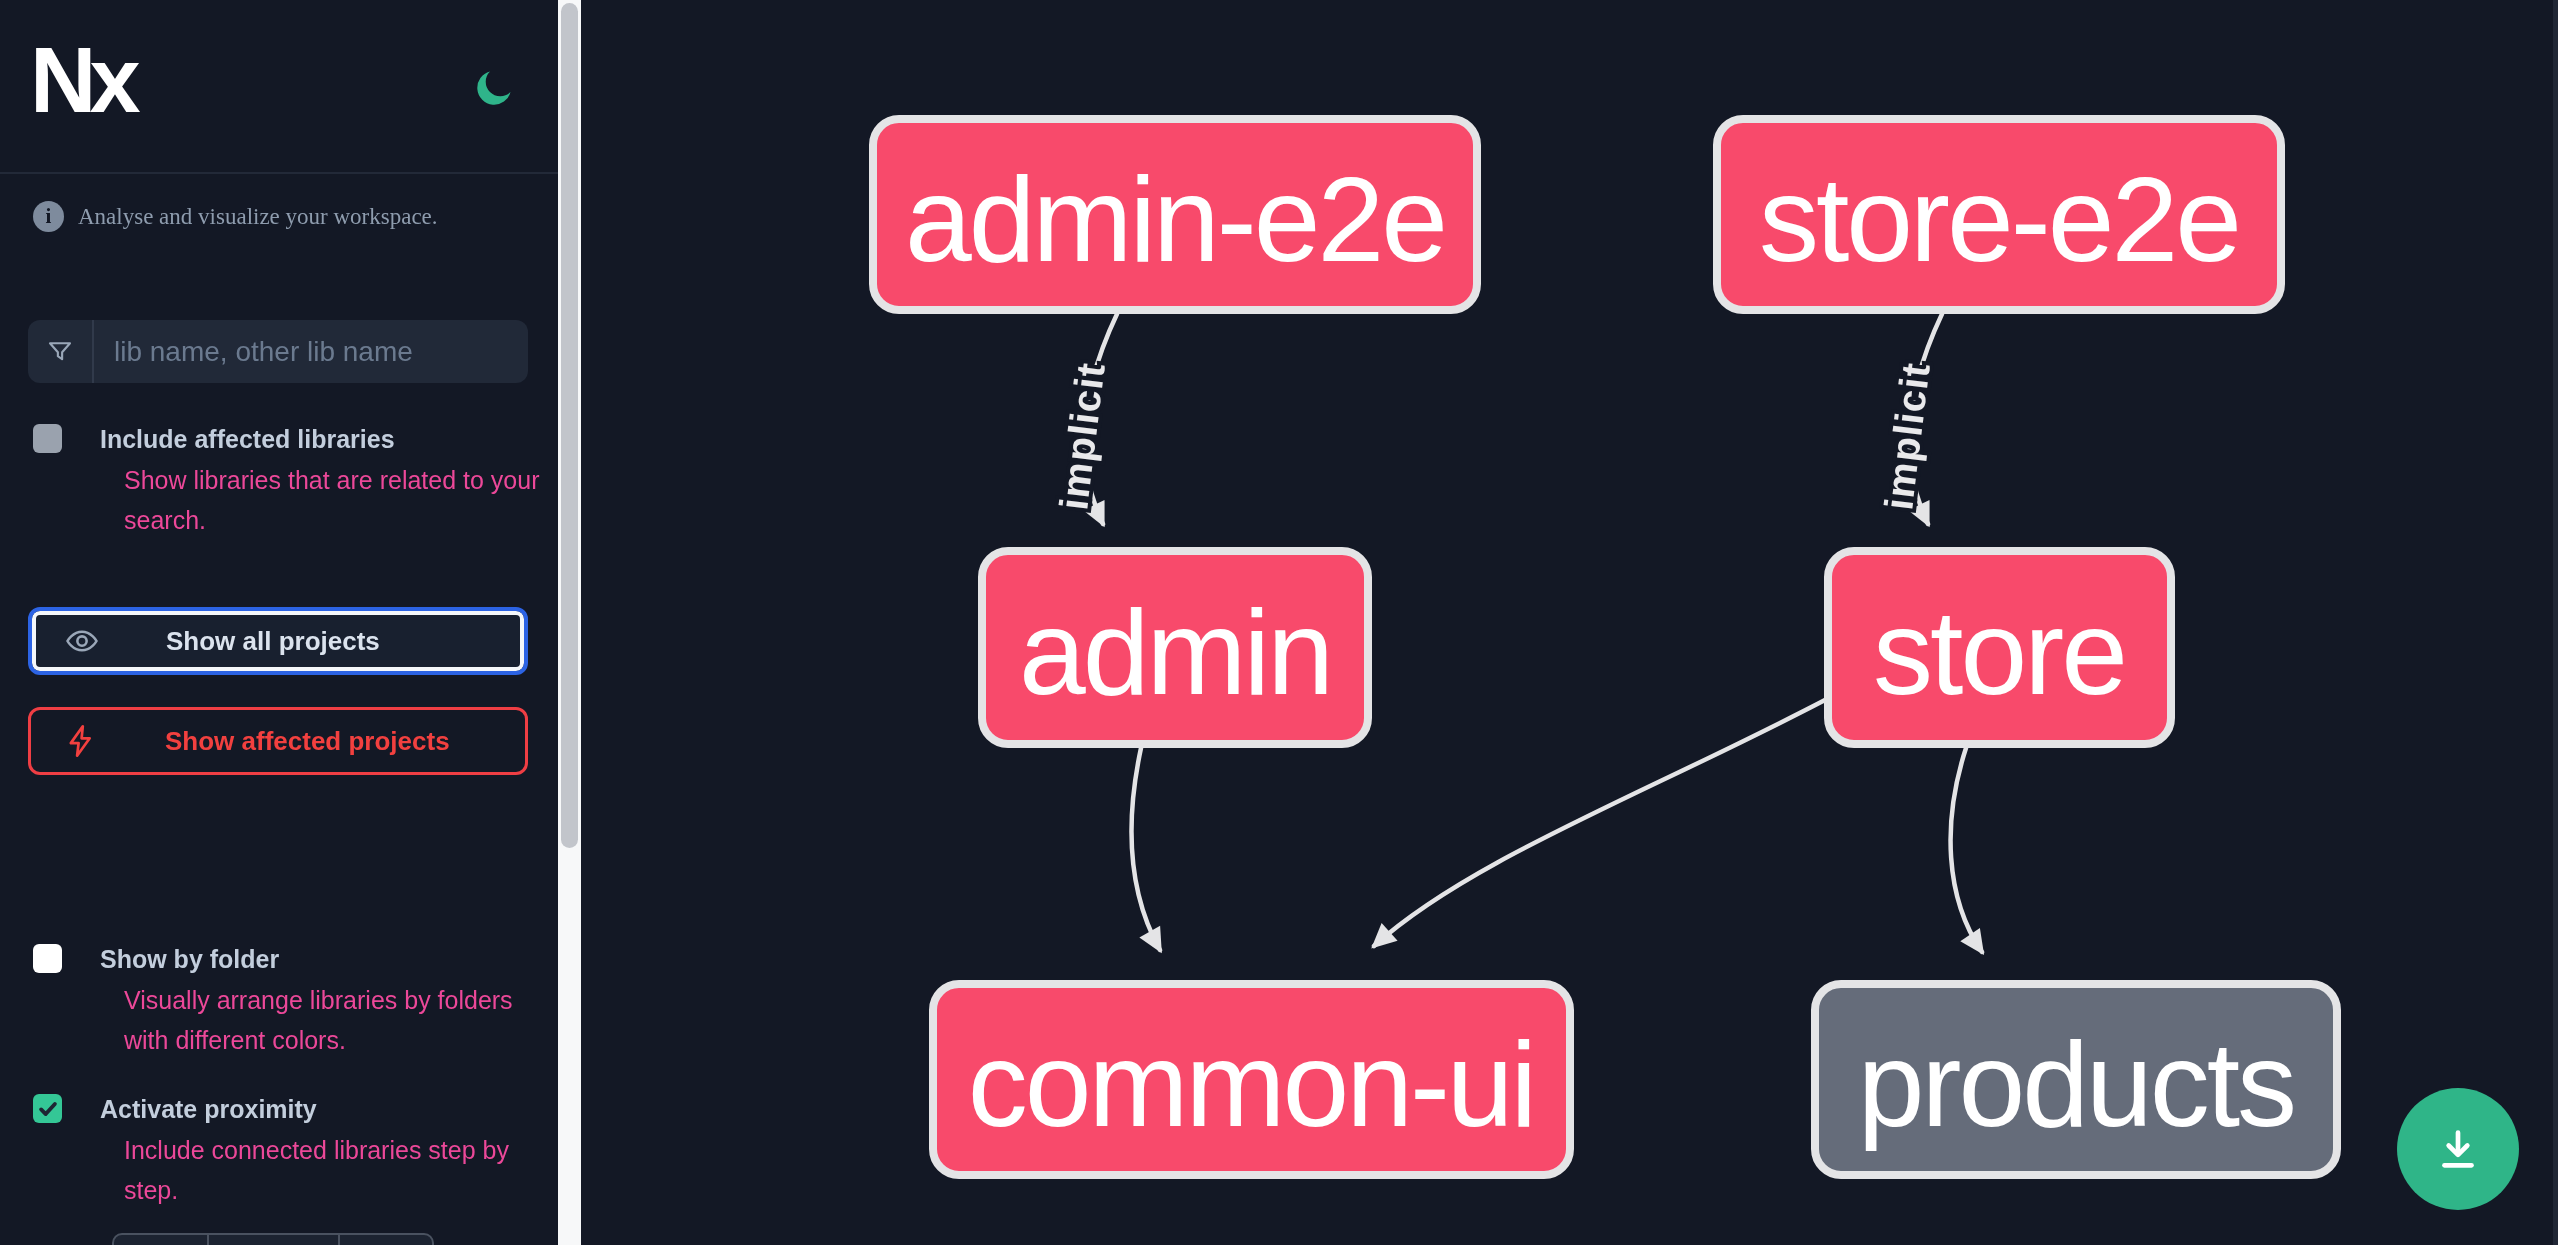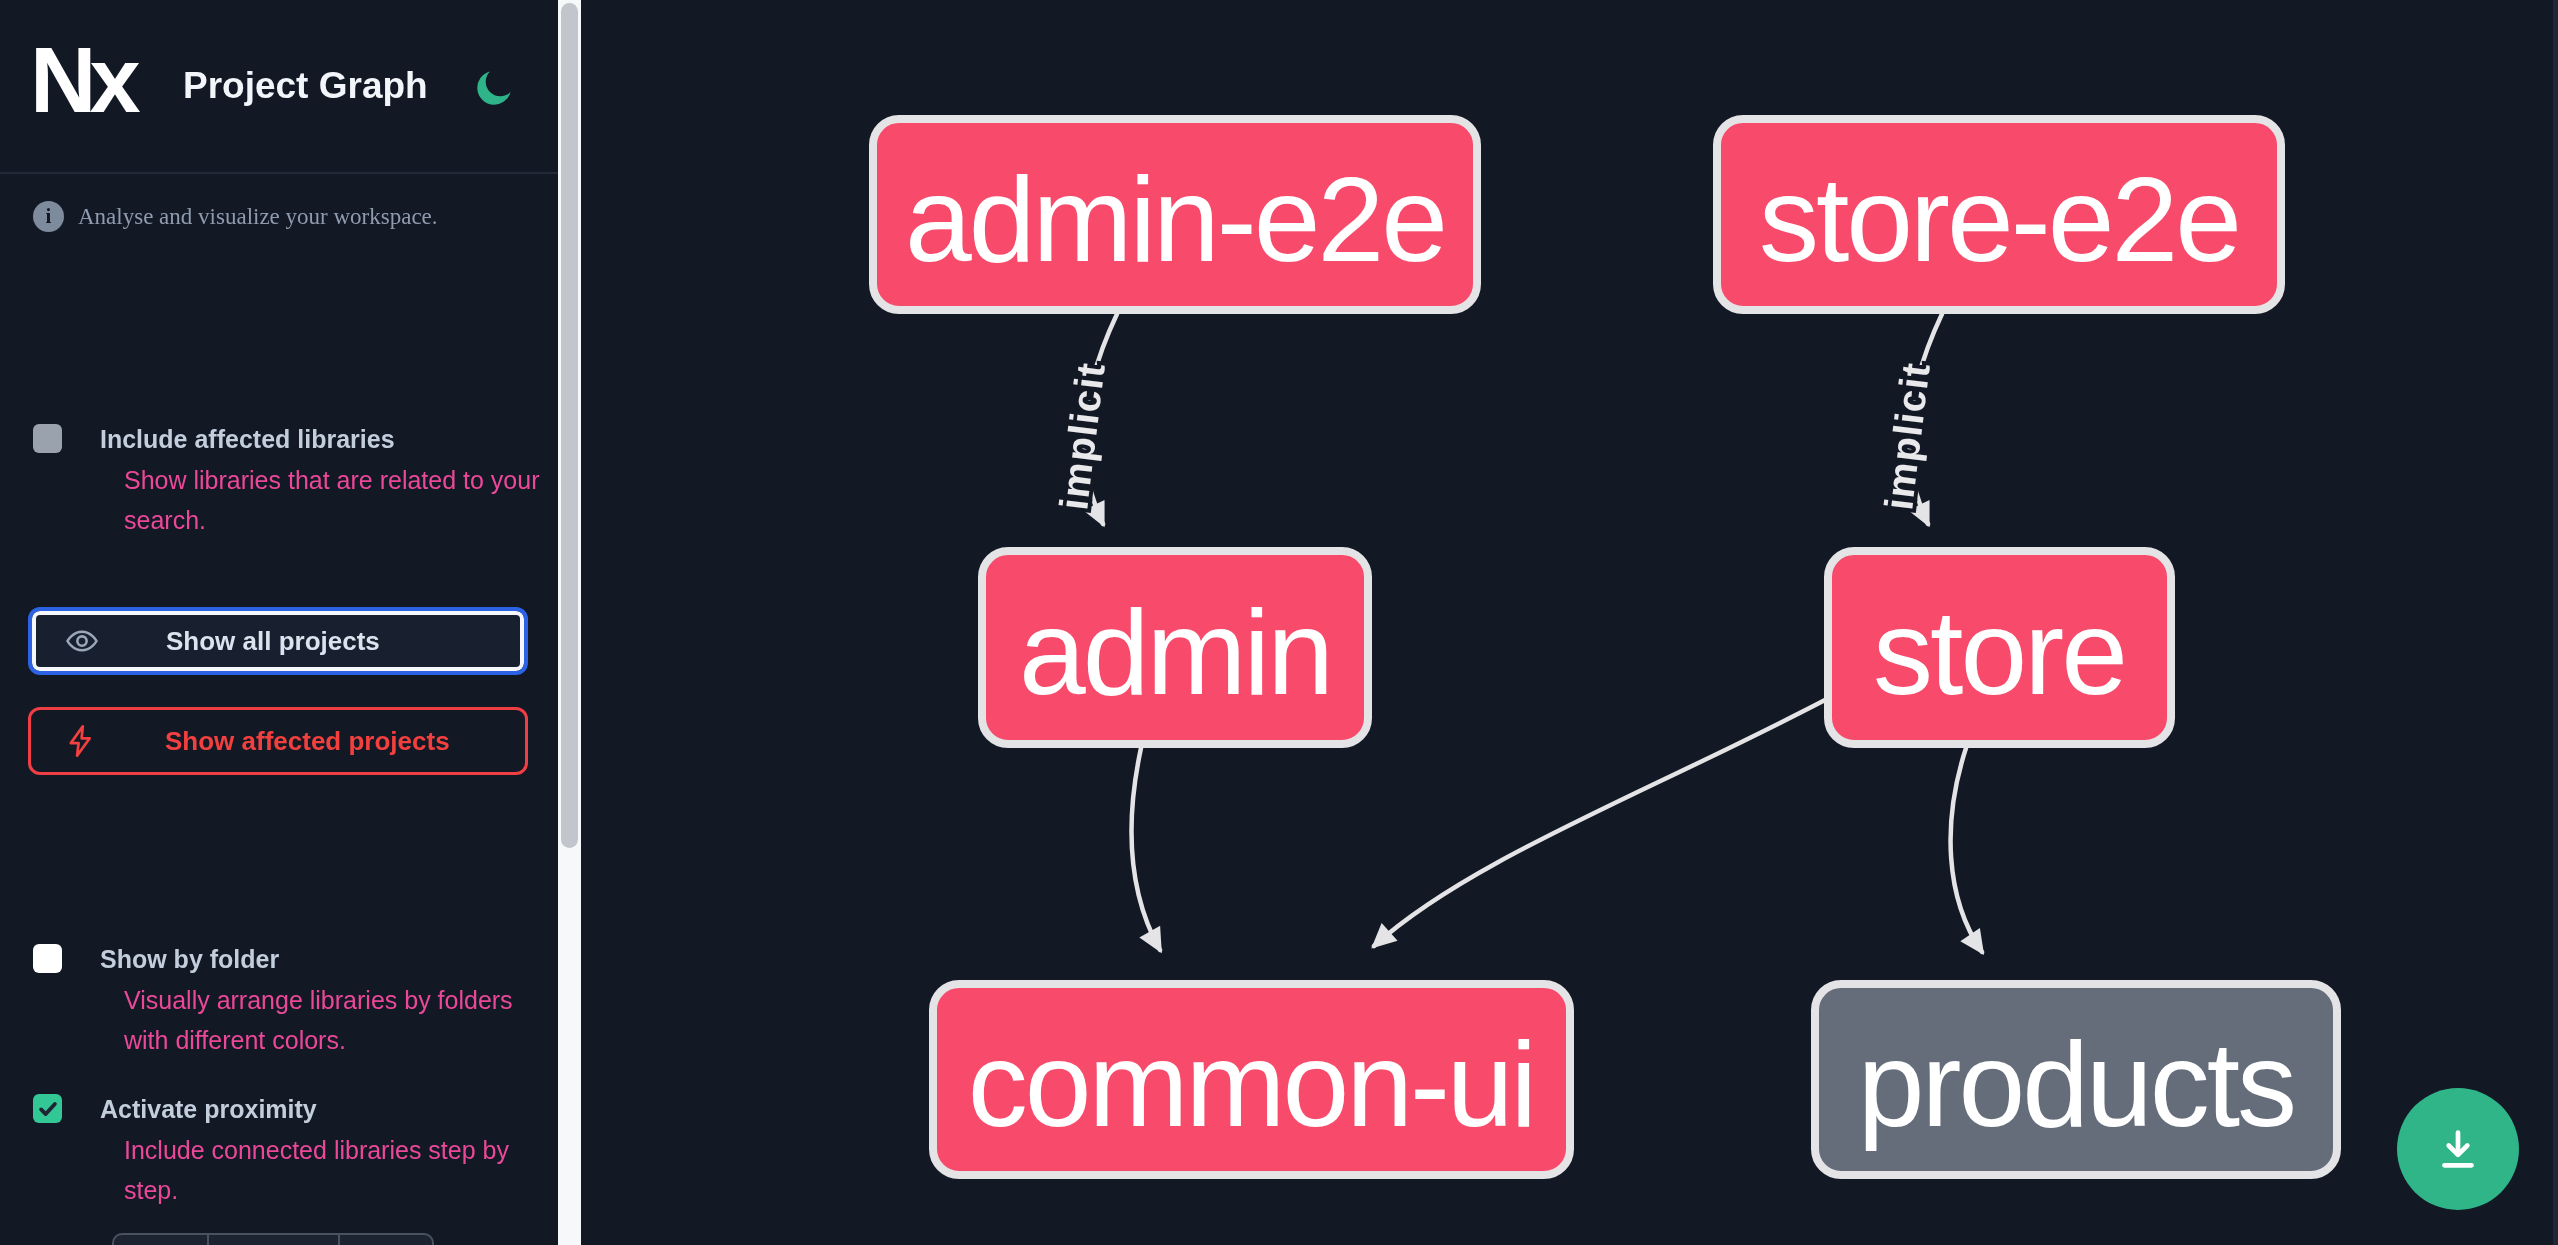--- a/index.html
+++ b/index.html
@@ -64,33 +64,40 @@
 </style>
 </head>
 <body>
 
 <div class="stage">
 
   <div class="sidebar">
 
     <div class="sb-header">
       <div class="nx-logo">Nx</div>
-      <div class="sb-title">Project Graph</div>
       <div class="moon-btn">
         <svg width="44" height="44" viewBox="0 0 24 24">
           <path d="M21 14.2A9.2 9.2 0 1 1 9.8 3 7.4 7.4 0 0 0 21 14.2z" fill="#2fb48a"></path>
         </svg>
       </div>
     </div>
 
     <div class="info-row">
       <div class="info-icon">i</div>
       <div class="tagline">Analyse and visualize your workspace.</div>
     </div>
 
+    <div class="search">
+      <div class="funnel-cell">
+        <svg width="30" height="30" viewBox="0 0 24 24" fill="none" stroke="#9aa7b8" stroke-width="1.7" stroke-linejoin="round">
+          <path d="M4 5h16l-6.3 7.2v5.6l-3.4-2.5v-3.1z"></path>
+        </svg>
+      </div>
+      <input type="text" value="" placeholder="lib name, other lib name" style="">
+    </div>
 
     <div class="opt" style="top:424px;">
       <div class="box box-gray"></div>
       <div class="lbl">Include affected libraries</div>
       <div class="dsc">Show libraries that are related to your search.</div>
     </div>
 
     <div class="sb-btn btn-showall">
       <svg class="ic" viewBox="0 0 24 24" fill="none" stroke="#9aa7b8" stroke-width="1.7" stroke-linejoin="round">
         <path d="M2.3 12s3.4-6.2 9.7-6.2S21.7 12 21.7 12s-3.4 6.2-9.7 6.2S2.3 12 2.3 12z"></path>

